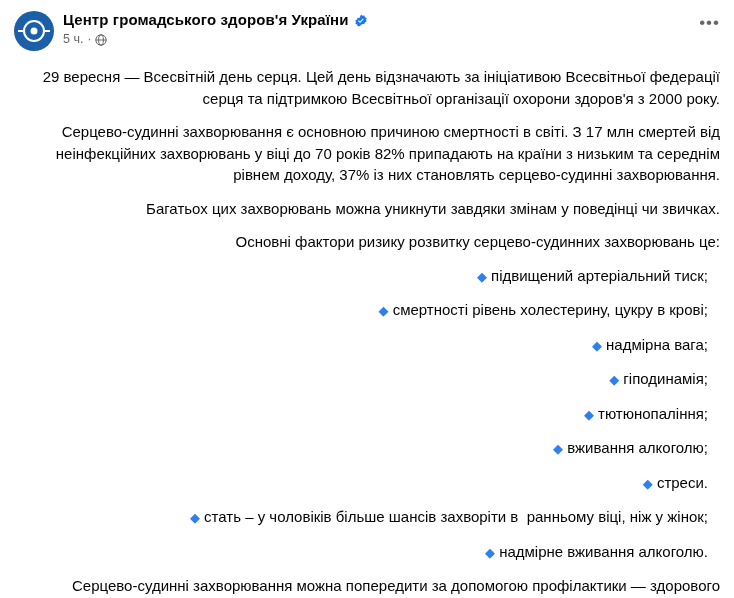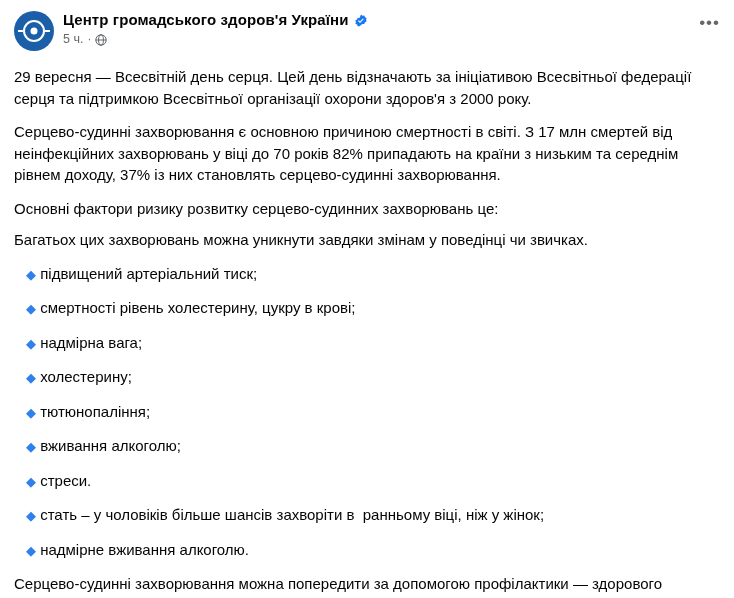--- a/index.html
+++ b/index.html
@@ -13,20 +13,21 @@
     font-family: "Liberation Sans", sans-serif;
     color: #1c1e21;
     overflow: hidden;
   }
   .post {
     width: 734px;
     height: 598px;
     box-sizing: border-box;
     padding: 10px 14px 0 14px;
     position: relative;
+    text-align: right;
   }
   .post-header {
     display: flex;
     align-items: flex-start;
     height: 46px;
   }
   .avatar {
     width: 40px;
     height: 40px;
     border-radius: 50%;
@@ -173,28 +174,28 @@
         </span>
       </div>
     </div>
     <div class="menu-dots">•••</div>
   </div>
 
   <div class="post-body">
 
     <p class="para">29 вересня — Всесвітній день серця. Цей день відзначають за ініціативою Всесвітньої федерації серця та підтримкою Всесвітньої організації охорони здоров'я з 2000 року.</p>
     <p class="para">Серцево-судинні захворювання є основною причиною смертності в світі. З 17 млн смертей від неінфекційних захворювань у віці до 70 років 82% припадають на країни з низьким та середнім рівнем доходу, 37% із них становлять серцево-судинні захворювання.</p>
+    <p class="para">Багатьох цих захворювань можна уникнути завдяки змінам у поведінці чи звичках.</p>
     <p class="para tight">Основні фактори ризику розвитку серцево-судинних захворювань це:</p>
-    <p class="para">Багатьох цих захворювань можна уникнути завдяки змінам у поведінці чи звичках.</p>
 
     <div class="list-block">
       <p class="bullet-line"><span class="diamond">◆</span> <span>підвищений артеріальний тиск;</span></p>
       <p class="bullet-line"><span class="diamond">◆</span> <span>смертності рівень холестерину, цукру в крові;</span></p>
       <p class="bullet-line"><span class="diamond">◆</span> <span>надмірна вага;</span></p>
-      <p class="bullet-line"><span class="diamond">◆</span> <span>холестерину;</span></p>
+      <p class="bullet-line"><span class="diamond">◆</span> <span>гіподинамія;</span></p>
       <p class="bullet-line"><span class="diamond">◆</span> <span>тютюнопаління;</span></p>
       <p class="bullet-line"><span class="diamond">◆</span> <span>вживання алкоголю;</span></p>
       <p class="bullet-line"><span class="diamond">◆</span> <span>стреси.</span></p>
     </div>
 
 
     <div class="list-block">
       <p class="bullet-line"><span class="diamond">◆</span> <span>стать – у чоловіків більше шансів захворіти в  ранньому віці, ніж у жінок;</span></p>
       <p class="bullet-line"><span class="diamond">◆</span> <span>надмірне вживання алкоголю.</span></p>
     </div>

